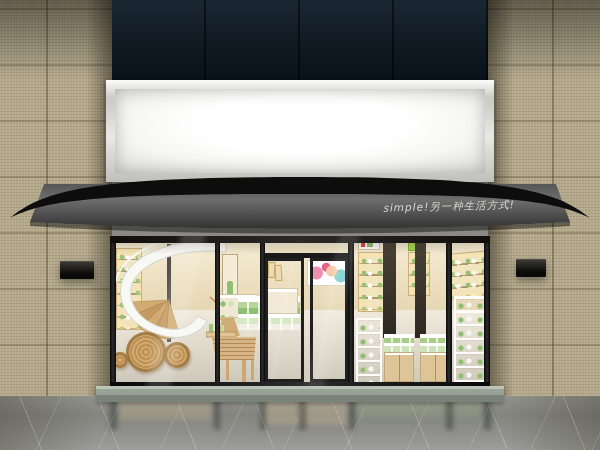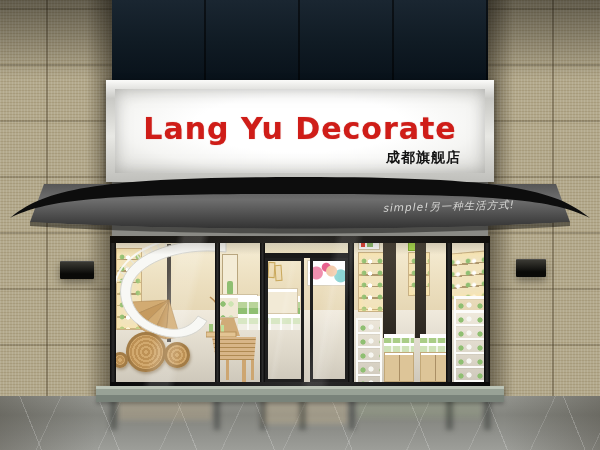--- a/index.html
+++ b/index.html
@@ -196,22 +196,20 @@
   <div class="a wall wall-left"></div>
   <div class="a wall wall-right"></div>
   <div class="a seam" style="left:46px"></div>
   <div class="a seam" style="left:552px"></div>
   <div class="a top-shade"></div>
 
   <div class="a facade-top"></div>
 
   <div class="a signboard">
     <div class="sign-face">
-      <div class="sign-title">Lang Yu Decorate</div>
-      <div class="sign-subtitle">成都旗舰店</div>
     </div>
   </div>
 
   <svg class="a awning-svg" viewBox="0 0 584 66">
     <defs>
       <linearGradient id="fg" x1="0" y1="0" x2="0" y2="1">
         <stop offset="0" stop-color="#565656"></stop>
         <stop offset="0.35" stop-color="#6e6e6e"></stop>
         <stop offset="1" stop-color="#323232"></stop>
       </linearGradient>

